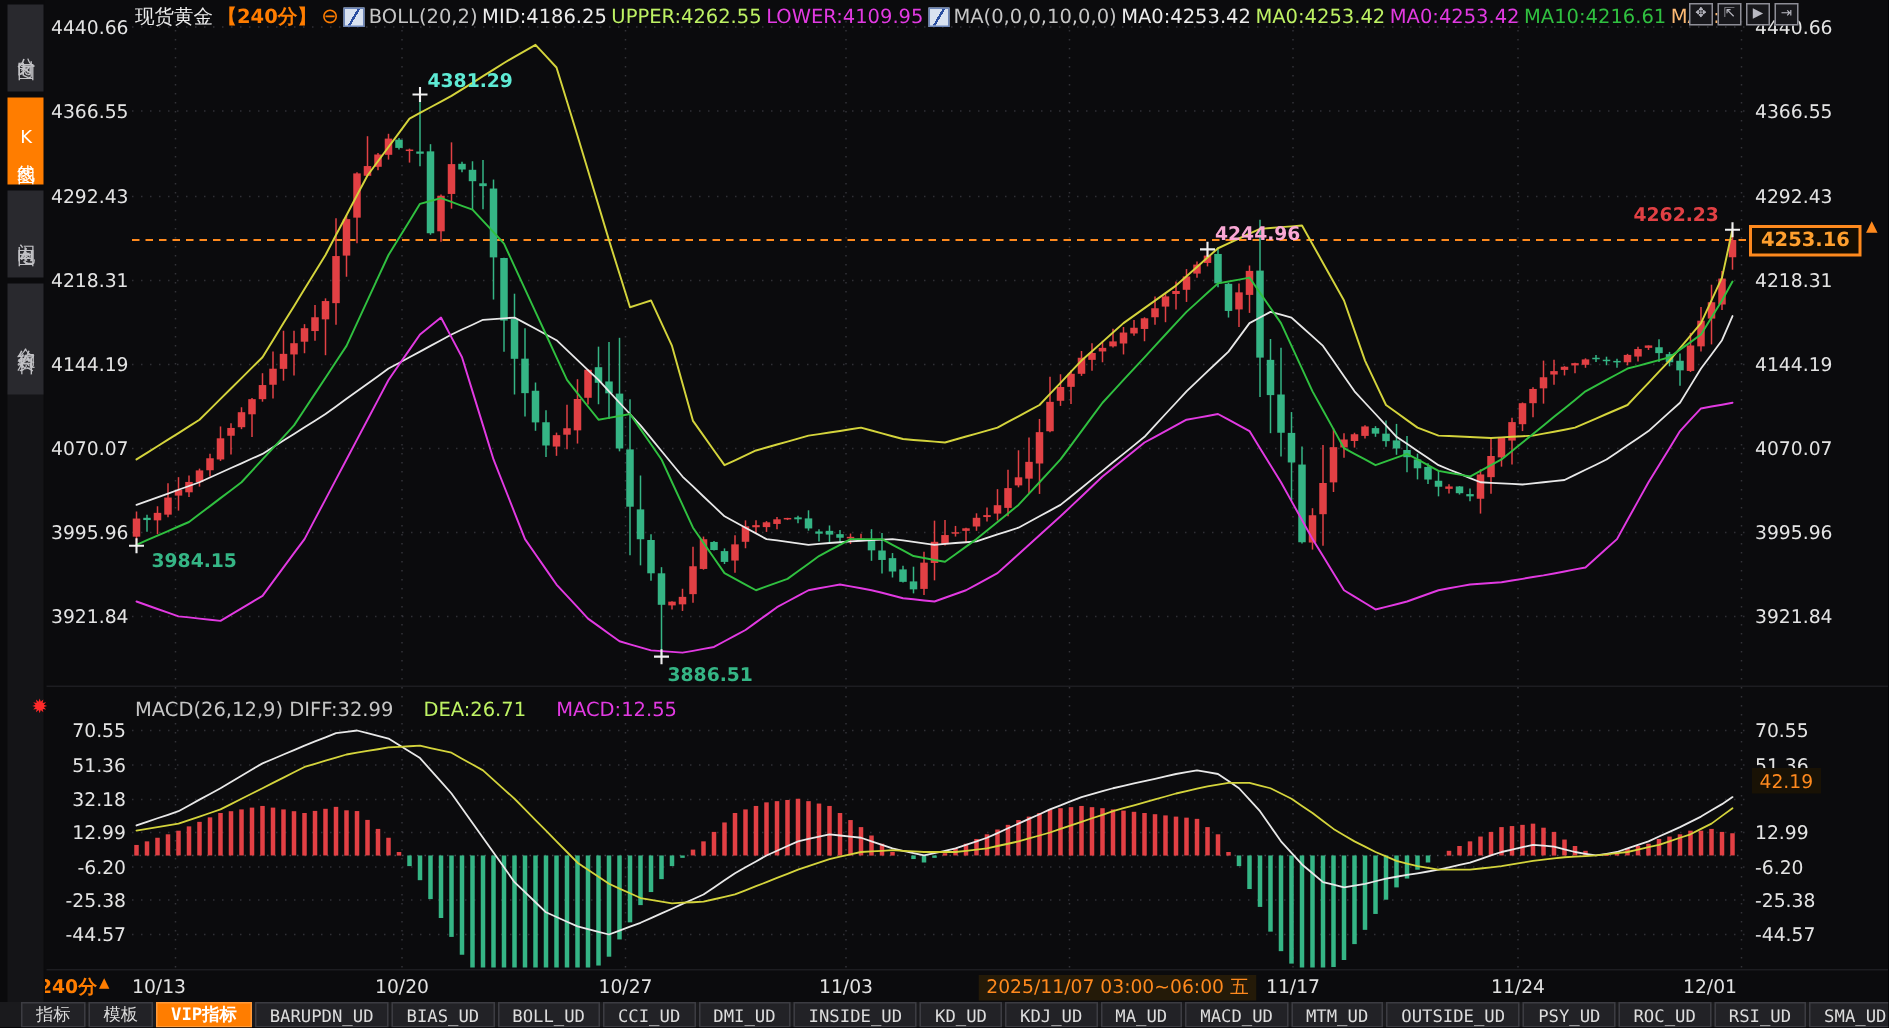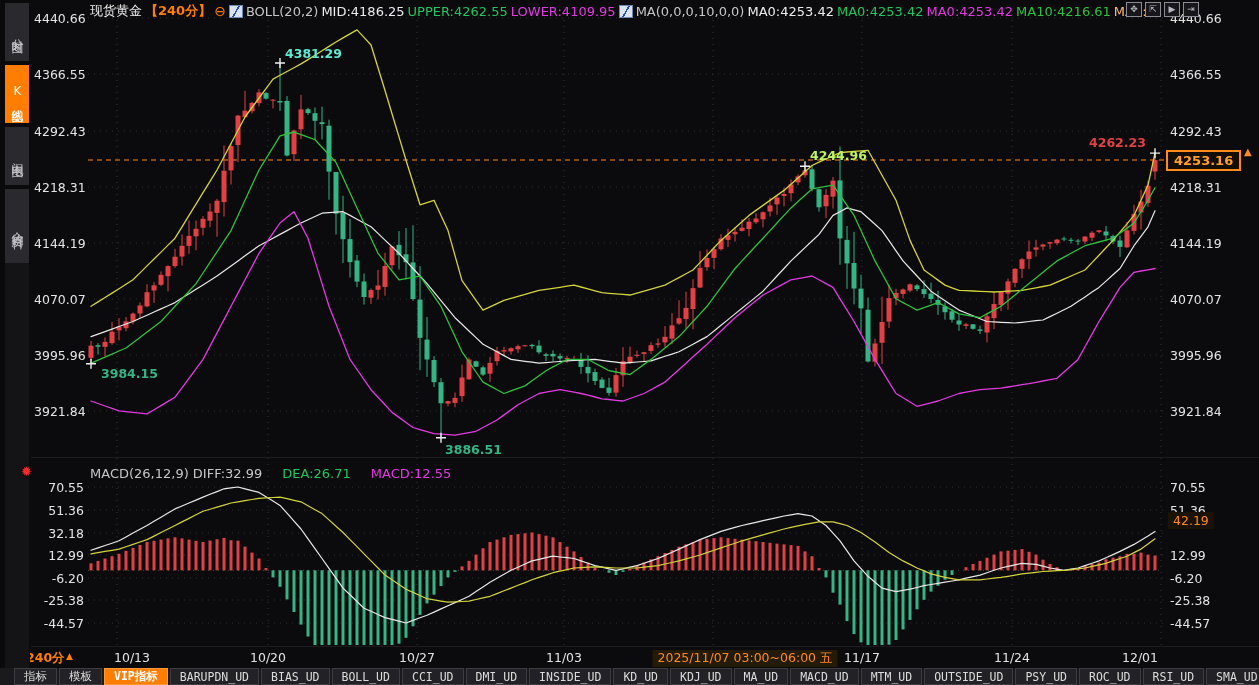--- a/index.html
+++ b/index.html
@@ -9,21 +9,21 @@
   #sidebar{position:absolute;left:0;top:0;width:30px;height:668px;background:#0a0a0c;z-index:30;}
   .side-tab{position:absolute;left:5px;width:24px;background:#29292e;color:#c2c2c6;
     writing-mode:vertical-lr;text-orientation:upright;text-align:center;font-size:12px;
     letter-spacing:2px;display:flex;align-items:center;justify-content:center;cursor:pointer;}
   .side-tab.active{background:#ff7d00;color:#fff;}
   #sidebar-rest{position:absolute;left:5px;top:260px;width:24px;height:408px;background:#141417;}
   
   #header{position:absolute;left:90px;top:3px;height:16px;display:flex;gap:3px;align-items:center;
     font-size:13px;white-space:nowrap;z-index:20;}
   .h-sym{color:#ececec;} .h-per{color:#ff7d00;font-weight:bold;} .h-minus{color:#ff7d00;font-size:14px;}
-  .h-gray{color:#c6c6c6;} .h-white{color:#ececec;} .h-yel{color:#22c55e;} .h-mag{color:#e23ae2;}
+  .h-gray{color:#c6c6c6;} .h-white{color:#ececec;} .h-yel{color:#bef264;} .h-mag{color:#e23ae2;}
   .h-grn{color:#30c040;} .h-dim{color:#fdba74;}
   .ind-icon{display:inline-block;width:12px;height:11px;background:#d9e2f0;border:1px solid #6d86b8;
     background-image:linear-gradient(120deg,transparent 45%,#2a4ea0 45%,#2a4ea0 55%,transparent 55%);}
   #macd-header{position:absolute;left:90px;top:466px;display:flex;gap:20px;font-size:13px;z-index:20;white-space:nowrap;}
   
   #tr-icons{position:absolute;left:1126px;top:2px;display:flex;gap:3px;z-index:20;}
   .tr-icon{width:14px;height:13px;border:1px solid #8d8d96;background:#17171b;color:#b9b9c2;
     font-size:9px;line-height:13px;text-align:center;cursor:pointer;}
   
   .axis-label{position:absolute;font-size:12.5px;color:#e4e4e4;transform:translateY(-50%);white-space:nowrap;}
@@ -625,36 +625,36 @@
       <div class="axis-label" style="top: 510px;">51.36</div>
       <div class="axis-label" style="top: 555px;">12.99</div>
       <div class="axis-label" style="top: 578px;">-6.20</div>
       <div class="axis-label" style="top: 600px;">-25.38</div>
       <div class="axis-label" style="top: 623px;">-44.57</div>
     </div>
   <div id="marks">
       <div class="mark-label" style="left: 101px; top: 365.801px; color: rgb(53, 181, 133);">3984.15</div>
       <div class="mark-label" style="left: 285px; top: 45.9721px; color: #5eead4;">4381.29</div>
       <div class="mark-label" style="left: 445px; top: 441.762px; color: rgb(53, 181, 133);">3886.51</div>
-      <div class="mark-label" style="left: 810px; top: 148.24px; color: #bef264; text-align: right;">4244.96</div>
+      <div class="mark-label" style="left: 810px; top: 148.24px; color: #f9a8d4; text-align: right;">4244.96</div>
       <div class="mark-label" style="left: 1089px; top: 135.159px; color: rgb(226, 64, 68);">4262.23</div>
     </div>
 
   <div id="price-badge" style="top: 150.029px;">4253.16</div>
   <div id="macd-badge" style="top: 511.504px;">42.19</div>
   <div id="edge-arrow" style="top: 146.029px;">▲</div>
   <div id="hot-icon">✹</div>
 
   <div class="sep" style="top:457px"></div>
   <div class="sep" style="top:646px"></div>
 
   <div id="date-row">
     <span id="period-label">240分</span>
     <span id="period-arrow">▲</span>
-  <div class="date-tick" style="left: 132px;">10/13</div>
+  <div class="date-tick" style="left: 106px;">10/13</div>
       <div class="date-tick" style="left: 268px;">10/20</div>
       <div class="date-tick" style="left: 417px;">10/27</div>
       <div class="date-tick" style="left: 564px;">11/03</div>
       <div class="date-tick highlight" style="left: 745px;">2025/11/07 03:00~06:00 五</div>
       <div class="date-tick" style="left: 862px;">11/17</div>
       <div class="date-tick" style="left: 1012px;">11/24</div>
       <div class="date-tick" style="left: 1140px;">12/01</div>
     </div>
 
   <div id="tab-strip">

